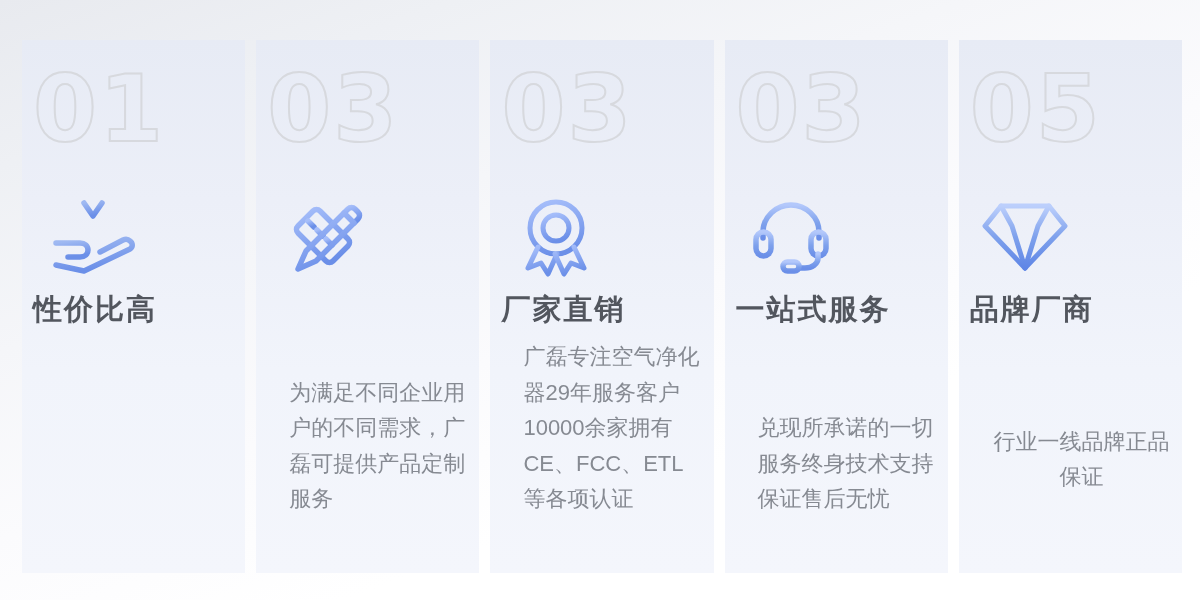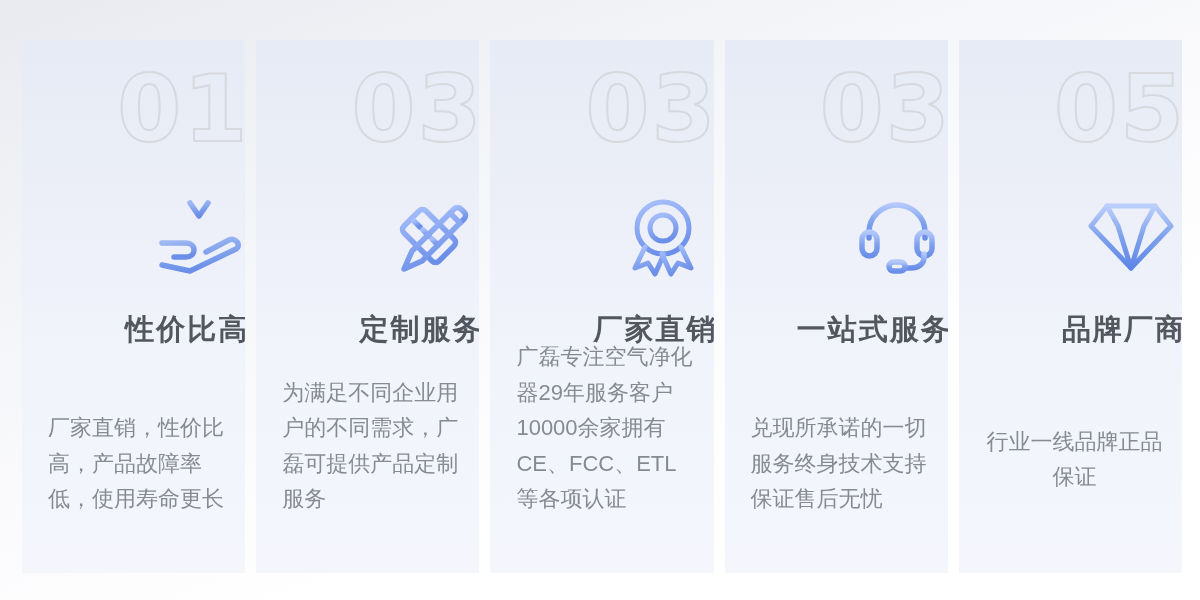--- a/index.html
+++ b/index.html
@@ -43,27 +43,27 @@
     position: relative;
     flex: 1 1 0;
     height: 533px;
     box-sizing: border-box;
     background: linear-gradient(180deg, #e7ebf5 0%, #eceff8 30%, #f1f4fb 62%, #f4f6fc 100%);
     overflow: hidden;
   }
 
   .card-inner {
     position: absolute;
-    left: 4px;
+    left: 11px;
     top: 0;
     width: 100%;
     height: 100%;
     display: flex;
     flex-direction: column;
-    align-items: flex-end;
+    align-items: flex-start;
   }
 
   .card-number {
     margin-top: 24px;
     font-family: "DejaVu Sans", sans-serif;
     font-size: 92px;
     font-weight: 700;
     line-height: 1;
     letter-spacing: 2px;
     color: transparent;
@@ -78,21 +78,21 @@
     height: 88px;
     display: flex;
     align-items: center;
     justify-content: center;
   }
   .card-icon svg {
     display: block;
   }
 
   .card-title {
-    margin-top: 32px;
+    margin-top: 12px;
     font-size: 29px;
     font-weight: 700;
     color: #52565e;
     letter-spacing: 2px;
     line-height: 1.2;
     text-align: center;
     white-space: nowrap;
   }
 
   .card-desc {
@@ -141,21 +141,20 @@
               <path d="M41 31 H65"></path>
               <path d="M53 19 V40"></path>
               <path d="M4 42 V70"></path>
               <path d="M16 42 V70"></path>
               <path d="M16 46 H40 C45 46 48 49 48 53 C48 57 45 60 40 60 H28"></path>
               <path d="M16 68 L44 74 L90 52 C93 50 93 46 90 44 C88 42 85 42 83 43 L60 55"></path>
             </g>
           </svg>
         </div>
         <div class="card-title">性价比高</div>
-        <div class="card-desc">厂家直销，性价比高，产品故障率低，使用寿命更长</div>
       </div>
     </div>
 
     <div class="card">
       <div class="card-inner">
         <div class="card-number">03</div>
         <div class="card-icon">
           <svg width="88" height="86" viewBox="0 0 88 86" fill="none">
             <defs>
               <linearGradient id="g2" x1="0.1" y1="0" x2="0.5" y2="1">
@@ -168,21 +167,20 @@
               <path d="M20 33 L35 18 C37 16 40 16 42 18 L70 46 C72 48 72 51 70 53 L55 68 C53 70 50 70 48 68 L20 40 C18 38 18 35 20 33 Z"></path>
               <path d="M30 28 L36 34"></path>
               <path d="M39 37 L45 43"></path>
               <path d="M48 46 L54 52"></path>
 
               <path d="M66 20 L70 16 C72 14 75 14 77 16 L80 19 C82 21 82 24 80 26 L76 30"></path>
               <path d="M66 20 L28 58 L20 76 L38 68 L76 30 Z"></path>
             </g>
           </svg>
         </div>
-        <div class="card-title">定制服务</div>
         <div class="card-desc">为满足不同企业用户的不同需求，广磊可提供产品定制服务</div>
       </div>
     </div>
 
     <div class="card">
       <div class="card-inner">
         <div class="card-number">03</div>
         <div class="card-icon">
           <svg width="84" height="84" viewBox="0 0 84 84" fill="none">
             <defs>

